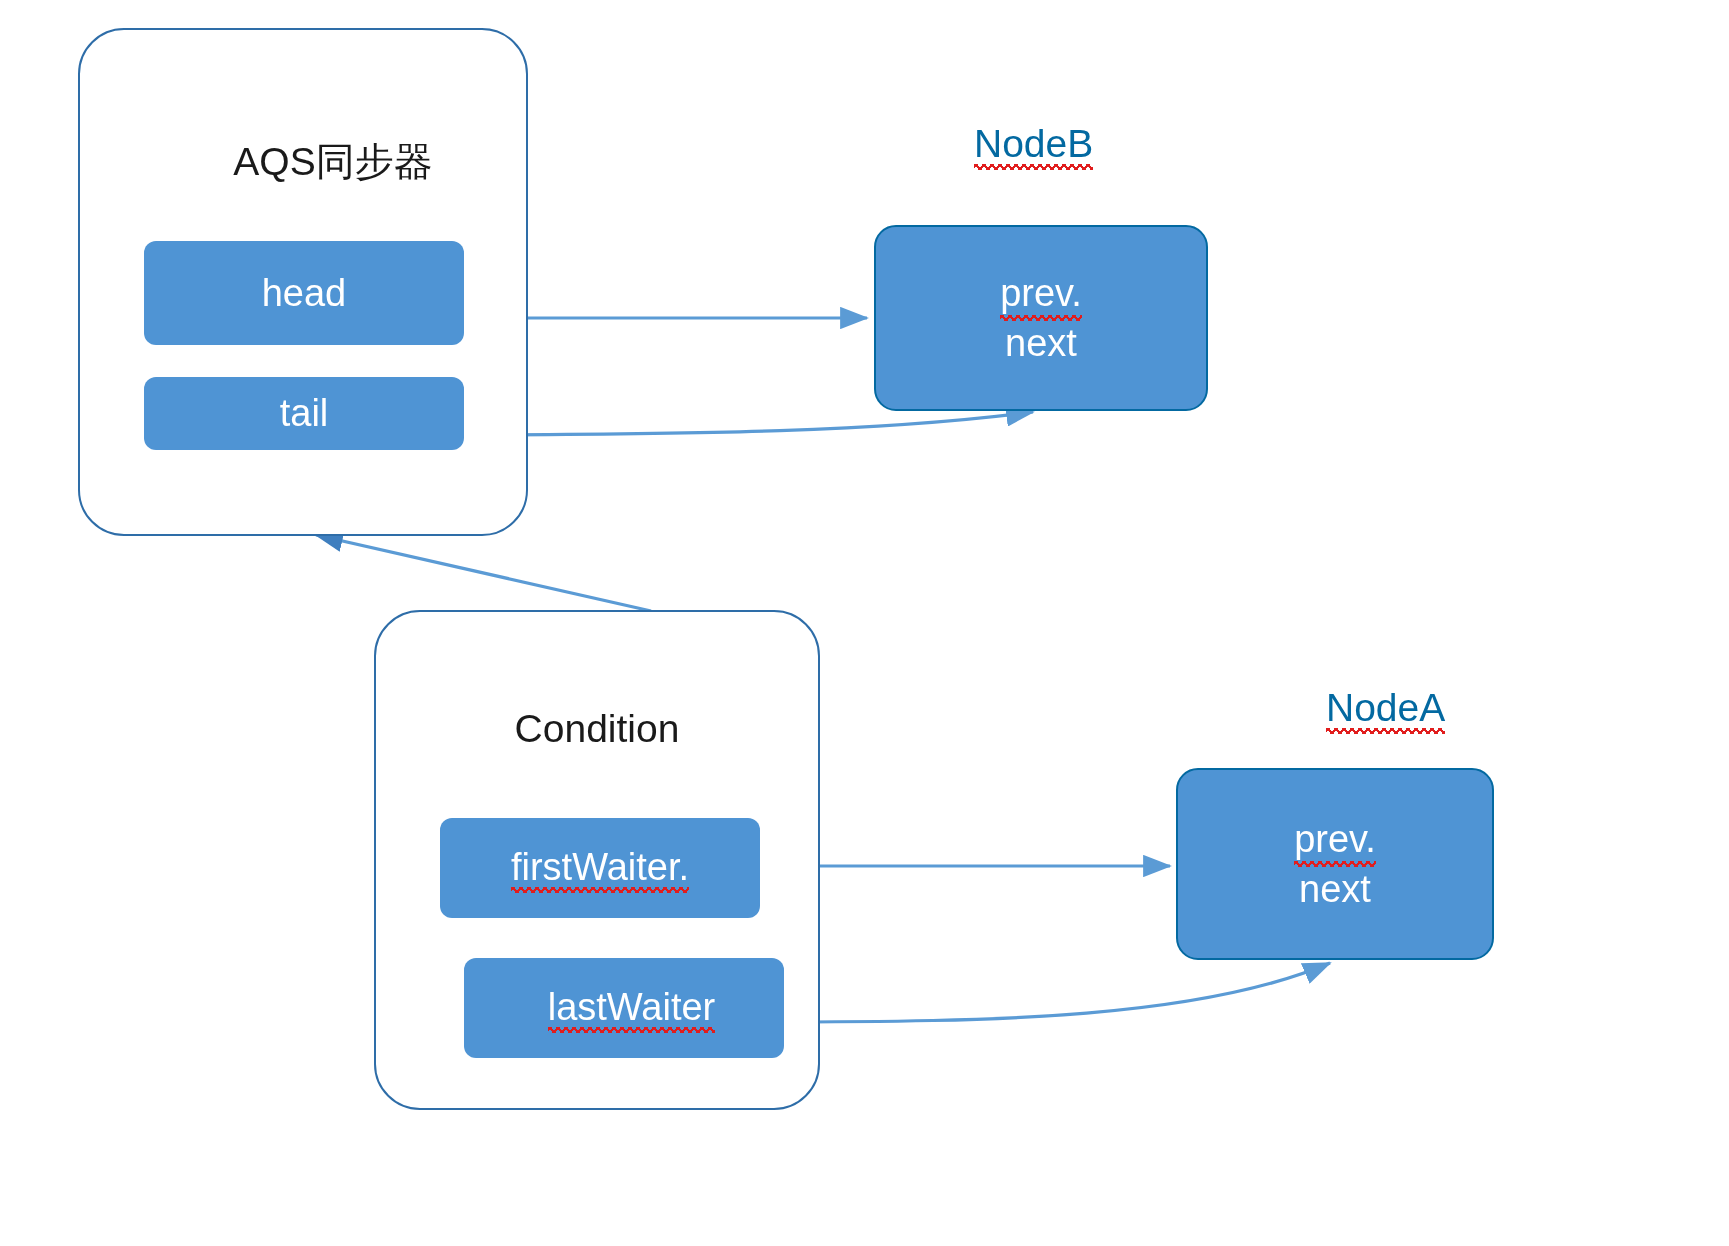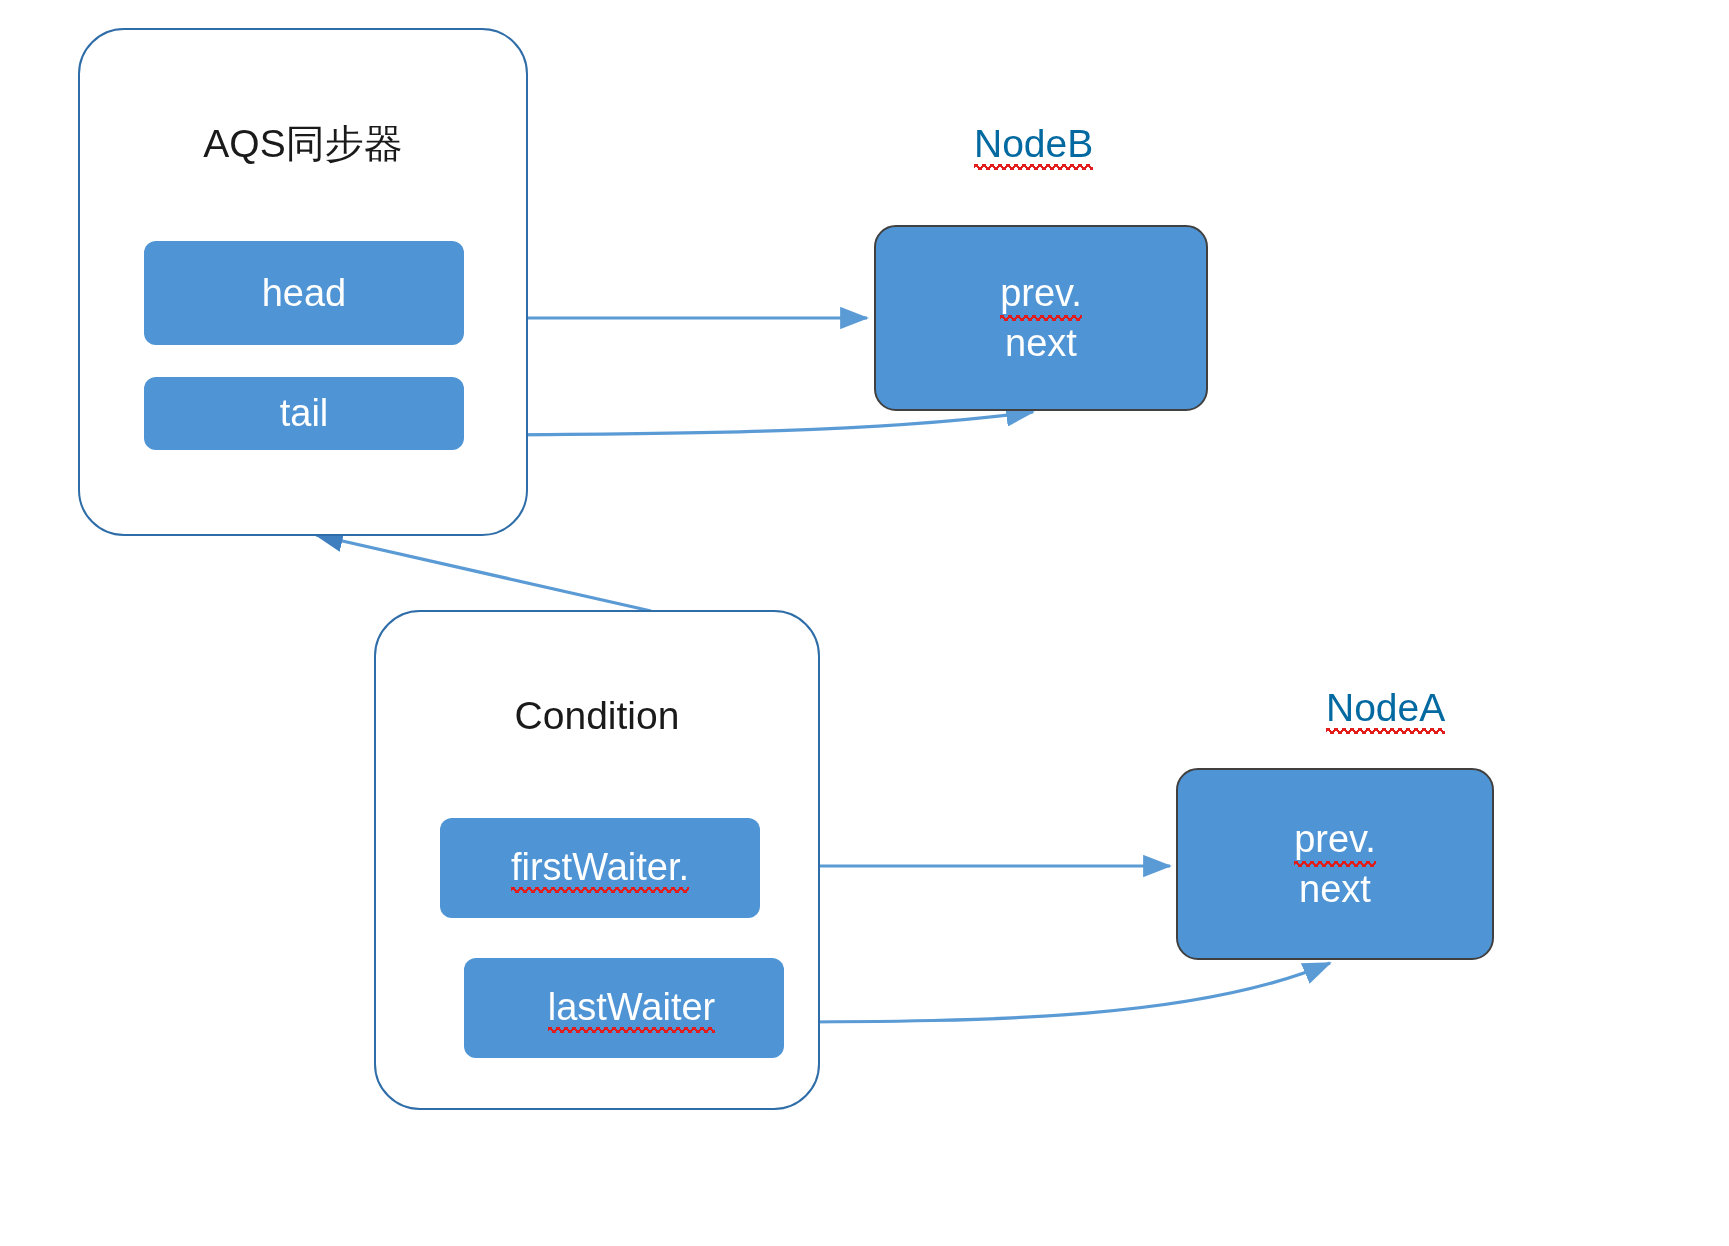--- a/index.html
+++ b/index.html
@@ -47,22 +47,22 @@
   }
   .container-title {
     position: absolute;
     width: 100%;
     text-align: center;
     color: #1a1a1a;
     font-size: 39px;
     line-height: 44px;
     white-space: nowrap;
   }
-  #aqs-title { top: 92px; }
-  #condition-title { top: 82px; }
+  #aqs-title { top: 110px; margin-left: 30px; }
+  #condition-title { top: 95px; }
 
   
   .field-chip {
     position: absolute;
     background: #4F94D4;
     border-radius: 12px;
     color: #ffffff;
     font-size: 38px;
     display: flex;
     align-items: center;
@@ -92,21 +92,21 @@
     top: 958px;
     width: 320px;
     height: 100px;
     padding-left: 15px;
   }
 
   
   .node-box {
     position: absolute;
     background: #4F94D4;
-    border: 2px solid #404040;
+    border: 2px solid #0369a1;
     border-radius: 22px;
     box-sizing: border-box;
     display: flex;
     flex-direction: column;
     align-items: center;
     justify-content: center;
     color: #ffffff;
     font-size: 38px;
     line-height: 48px;
   }

